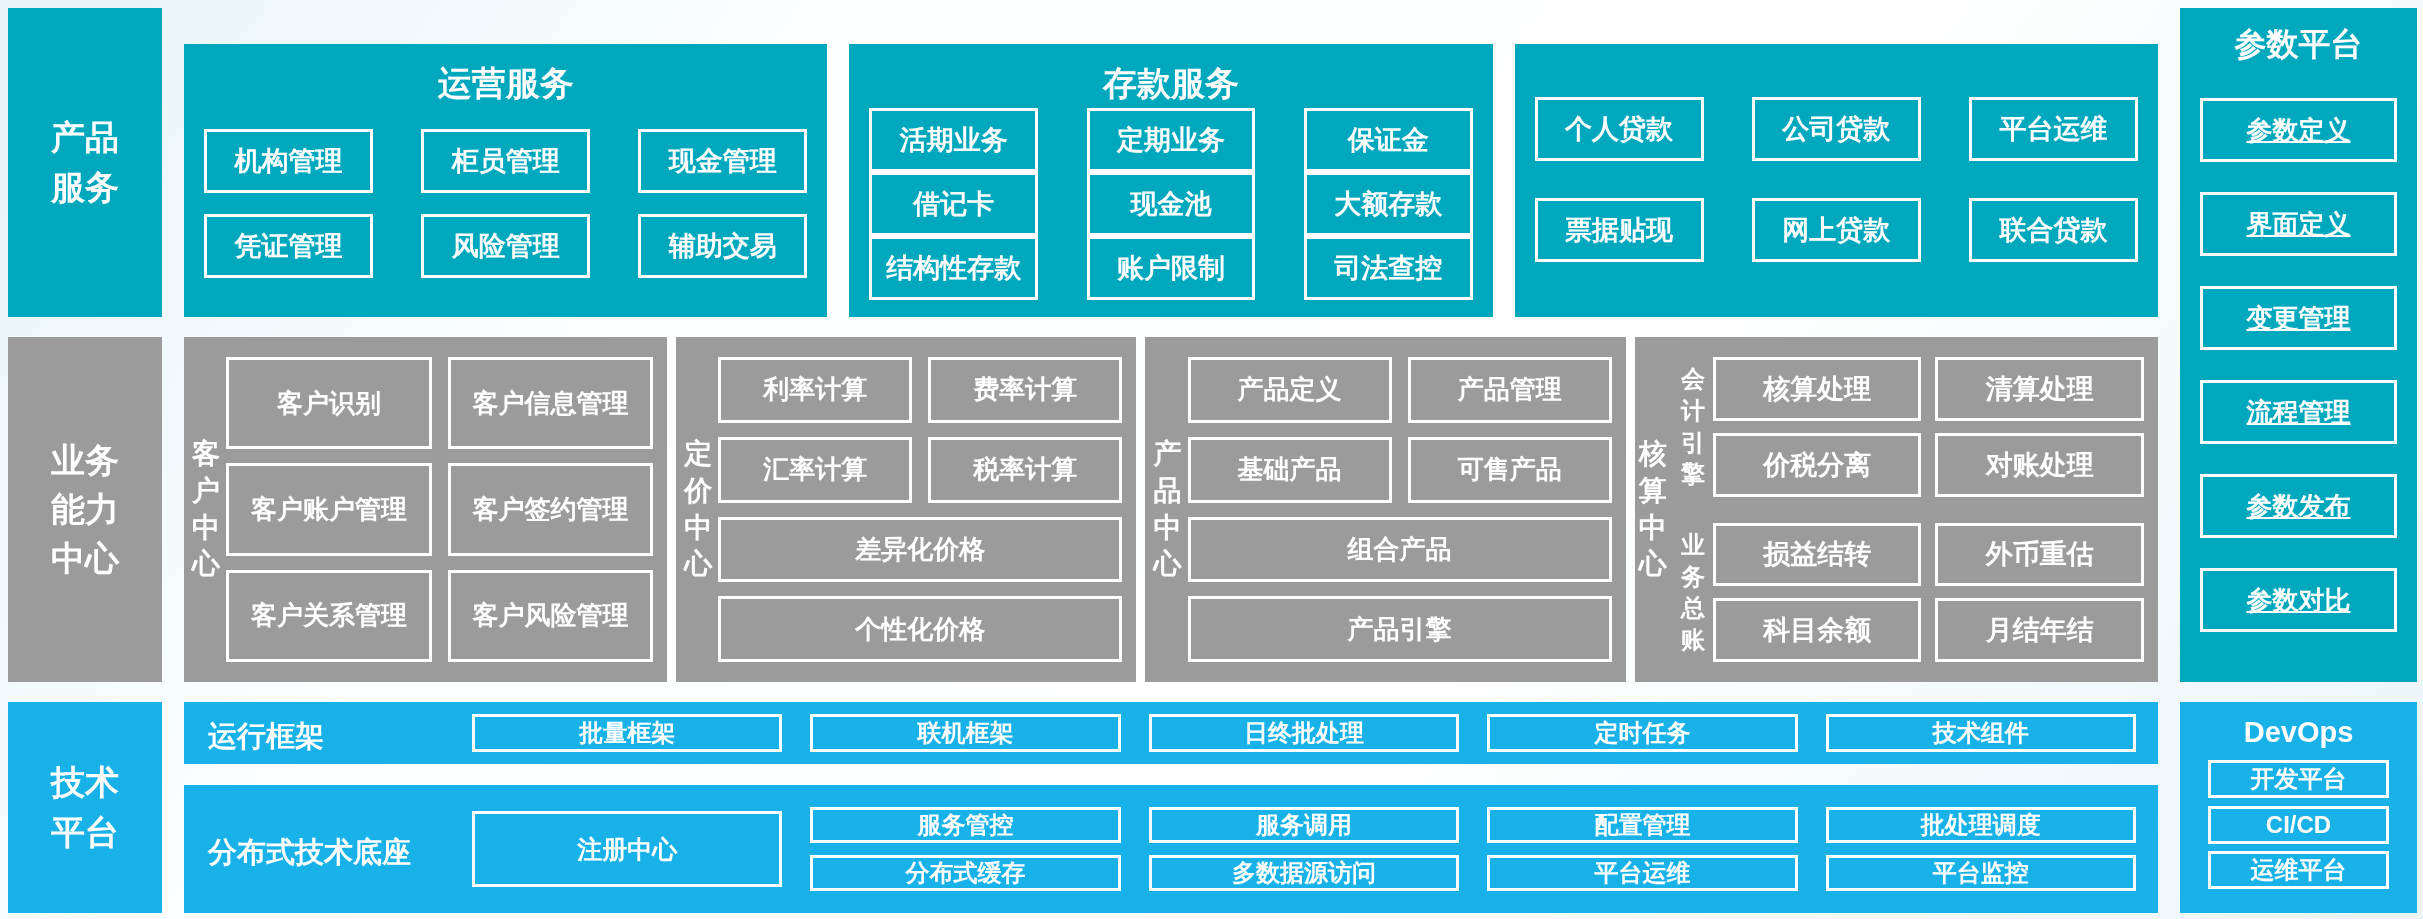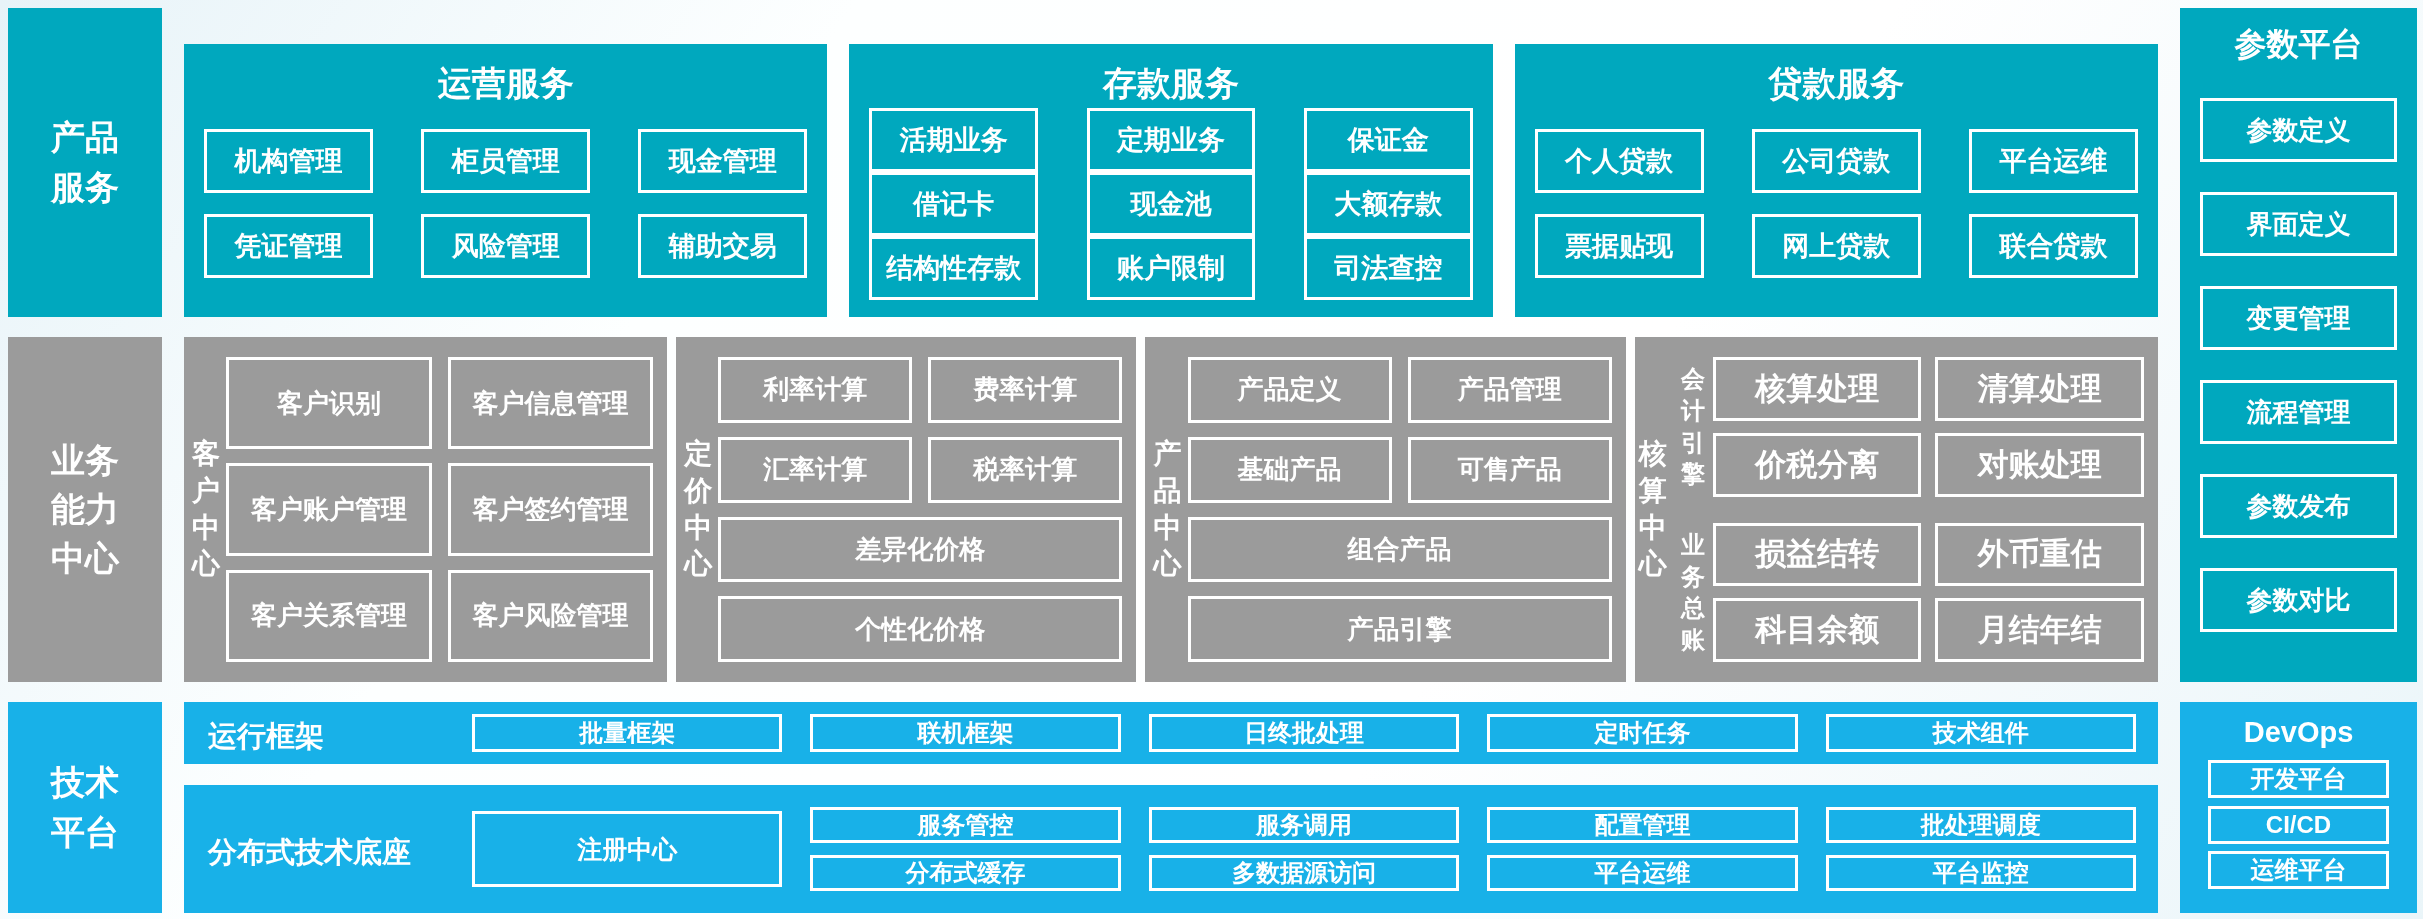--- a/index.html
+++ b/index.html
@@ -57,21 +57,21 @@
   
   .param-col{
     grid-row:1/3;grid-column:3;
     display:flex;flex-direction:column;
     padding:14px 20px 20px 20px;box-sizing:border-box;
   }
   .param-title{
     text-align:center;font-size:32px;font-weight:700;height:46px;flex:none;
     display:flex;align-items:center;justify-content:center;
   }
-  .param-items{flex:1;display:flex;flex-direction:column;justify-content:space-evenly;}
+  .param-items{flex:1;display:flex;flex-direction:column;justify-content:space-evenly;text-decoration:underline;}
   .param-items .wbox{height:64px;font-size:26px;}
   
   .mid-band{display:flex;gap:9px;}
   .center{
     display:flex;box-sizing:border-box;
     padding:20px 14px 20px 6px;gap:4px;
   }
   .vlabel{
     display:flex;align-items:center;justify-content:flex-end;
     font-weight:700;flex:none;
@@ -88,21 +88,21 @@
   .span2{grid-column:1/3;}
   .c-customer{flex:483;}
   .c-pricing{flex:459;}
   .c-product{flex:480;}
   .c-account{flex:529;padding-left:2px;}
   .acct-body{flex:1;display:flex;flex-direction:column;gap:26px;}
   .acct-group{flex:1;display:flex;gap:6px;}
   .acct-group .sub .vtxt{font-size:24px;}
   .acct-group .sub{width:34px;}
   .acct-grid{flex:1;display:grid;grid-template-columns:1fr 1fr;gap:12px 14px;}
-  .acct-grid .wbox{font-size:31px;}
+  .acct-grid .wbox{font-size:27px;}
   
   .bottom-band{display:flex;flex-direction:column;gap:21px;}
   .runtime-row{
     height:62px;box-sizing:border-box;
     display:grid;grid-template-columns:236px repeat(5,1fr);
     gap:28px;align-items:center;padding:0 22px 0 24px;
   }
   .row-label{font-size:29px;font-weight:700;white-space:nowrap;margin-top:8px;}
   .runtime-row .wbox{height:38px;font-size:24px;}
   .dist-row{
@@ -167,21 +167,20 @@
         </div>
         <div class="svc-row">
           <div class="wbox">结构性存款</div>
           <div class="wbox">账户限制</div>
           <div class="wbox">司法查控</div>
         </div>
       </div>
     </div>
 
     <div class="panel teal svc">
-      <div class="svc-title">贷款服务</div>
       <div class="svc-rows">
         <div class="svc-row">
           <div class="wbox">个人贷款</div>
           <div class="wbox">公司贷款</div>
           <div class="wbox">平台运维</div>
         </div>
         <div class="svc-row">
           <div class="wbox">票据贴现</div>
           <div class="wbox">网上贷款</div>
           <div class="wbox">联合贷款</div>

